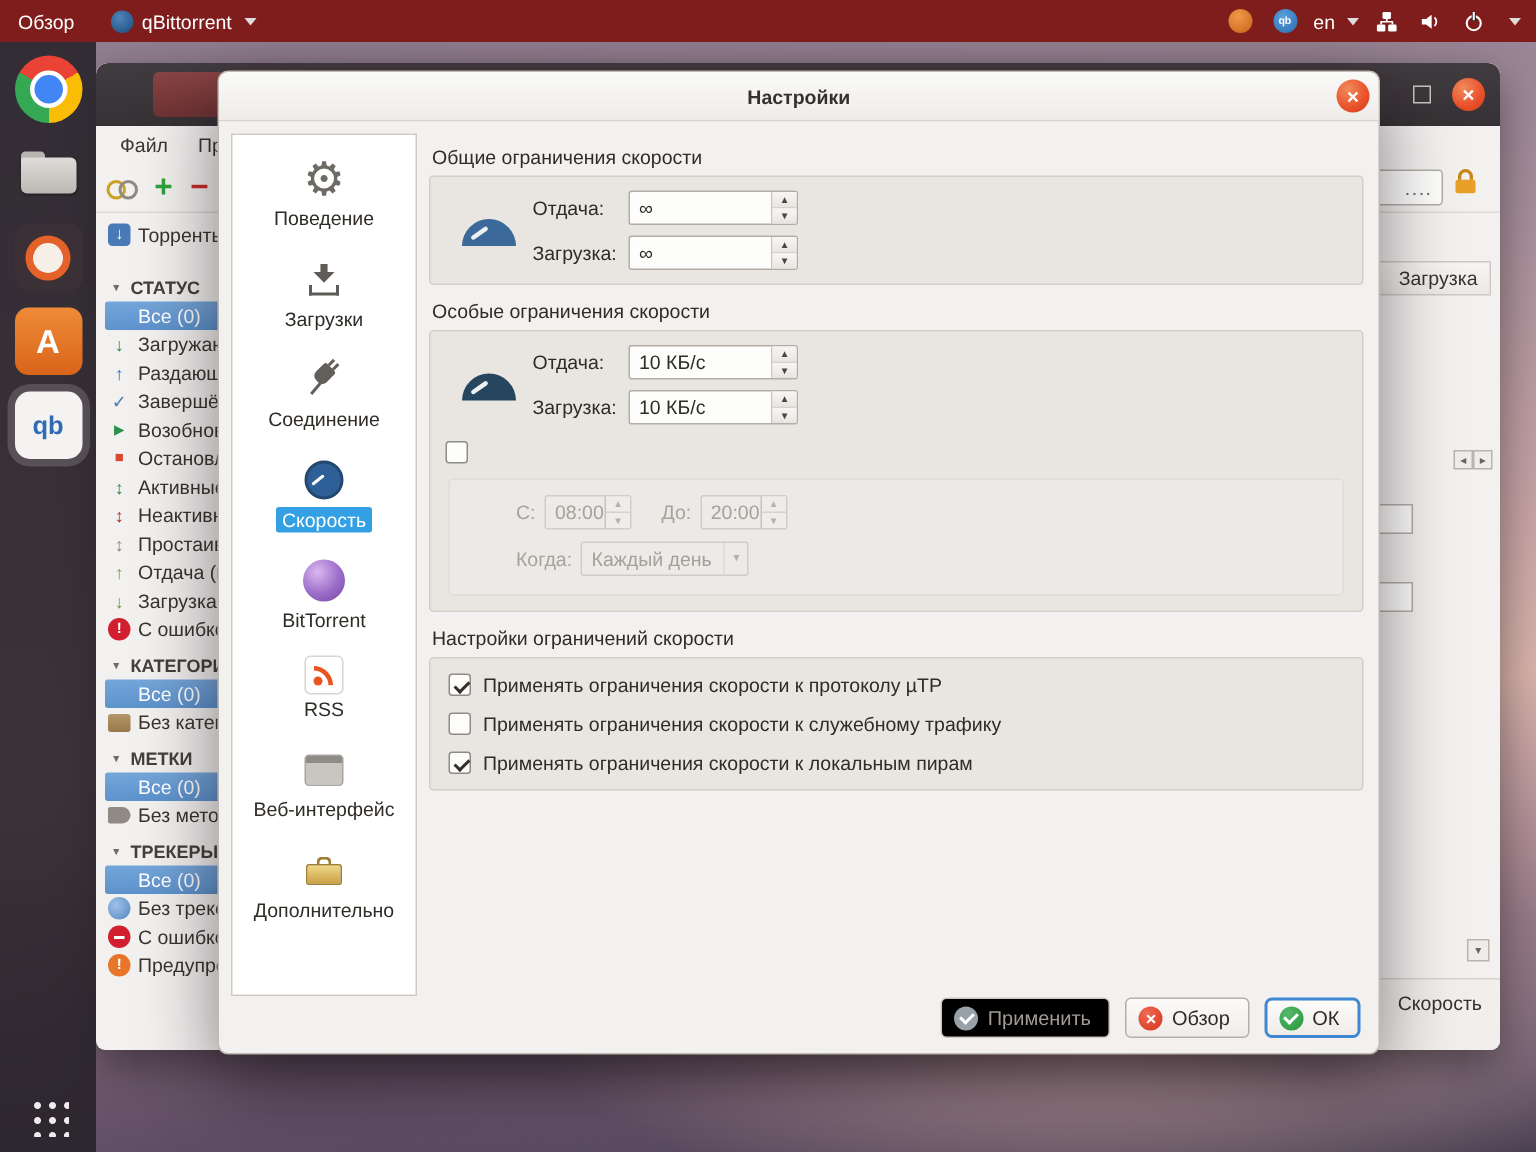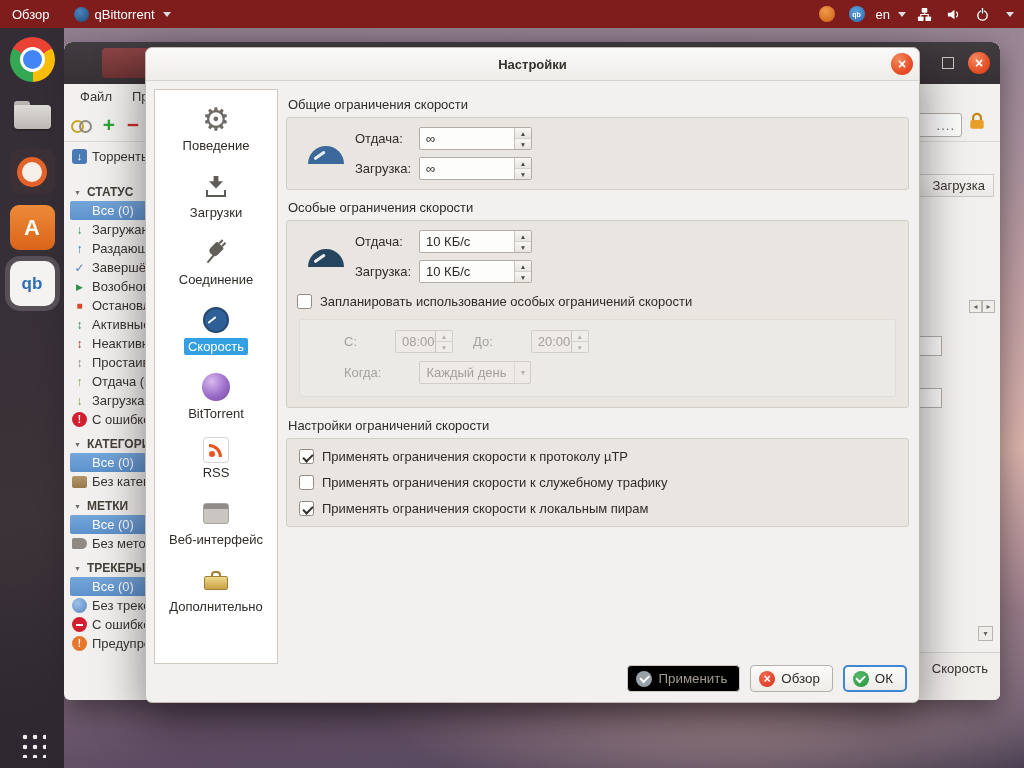--- a/index.html
+++ b/index.html
@@ -189,21 +189,21 @@
   .cb[data-checked="true"]::after { content:""; position:absolute; left:2.5px; top:3.5px; width:8px; height:4px;
     border-left:2px solid #33302c; border-bottom:2px solid #33302c; transform:rotate(-45deg); }
   .schedule { margin-top:11px; }
   .schedbox { margin:10px 2px 1px; background:#eceae6; border:1px solid #e0dcd6; border-radius:3px;
     padding:10px 0 12px 44px; color:#a8a29b; }
   .schedbox .trow { display:flex; align-items:center; }
   .schedbox .trow + .trow { margin-top:8px; }
   .schedbox .slab { margin-right:6px; }
   .schedbox .slab.to { margin-left:20px; }
   .spin.small { width:58px; }
-  .spin.disabled, .combo.disabled { background:#edeae7; color:#a5a09a; border-color:#d2cdc7;margin-left:32px; }
+  .spin.disabled, .combo.disabled { background:#edeae7; color:#a5a09a; border-color:#d2cdc7; }
   .spin.disabled .arrows span { color:#b5b0aa; background:#efedea; }
   .combo { position:relative; width:112px; height:23px; background:#fdfdfc; border:1px solid #b3ada6; border-radius:2px;
     display:flex; align-items:center; padding-left:6px; }
   .combo .carrow { position:absolute; right:0; top:0; bottom:0; width:16px; display:flex; align-items:center;
     justify-content:center; font-size:7px; color:#b5b0aa; border-left:1px solid #ddd9d3; }
   .combo .carrow::before { content:"▼"; }
   .optbox { padding:10px 12px; display:flex; flex-direction:column; gap:11px; }
 
   
   .dlg-buttons { position:absolute; right:12px; bottom:10px; display:flex; gap:10px; align-items:center; }
@@ -567,21 +567,20 @@
               <span class="arrows">
                   <span class="up"></span>
                   <span class="dn"></span>
                 </span>
             </span>
           </div>
         </div>
       </div>
       <div class="cbrow schedule">
         <span class="cb" data-checked="false"></span>
-        <span>Запланировать использование особых ограничений скорости</span>
       </div>
       <div class="schedbox">
         <div class="trow">
           <span class="slab">С:</span>
           <span class="spin small disabled">
             <span class="sval">08:00</span>
             <span class="arrows">
                 <span class="up"></span>
                 <span class="dn"></span>
               </span>

